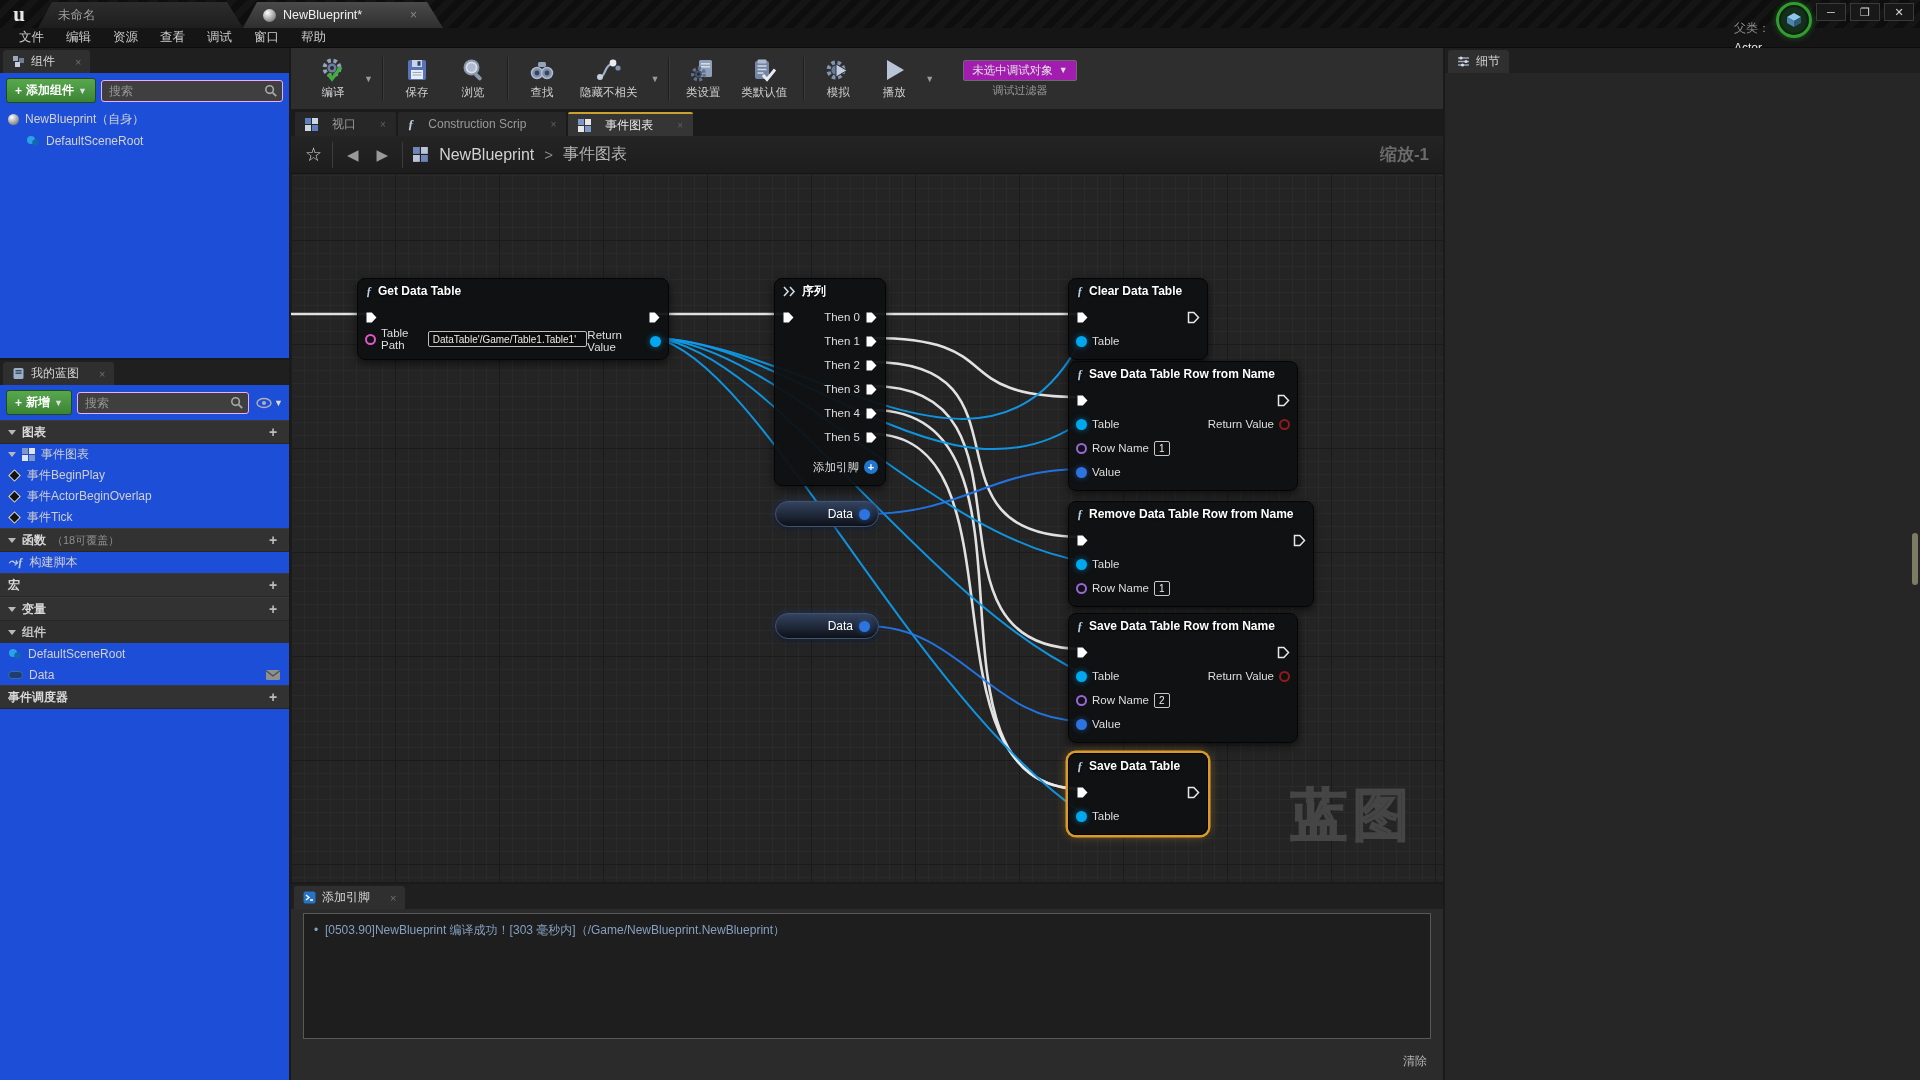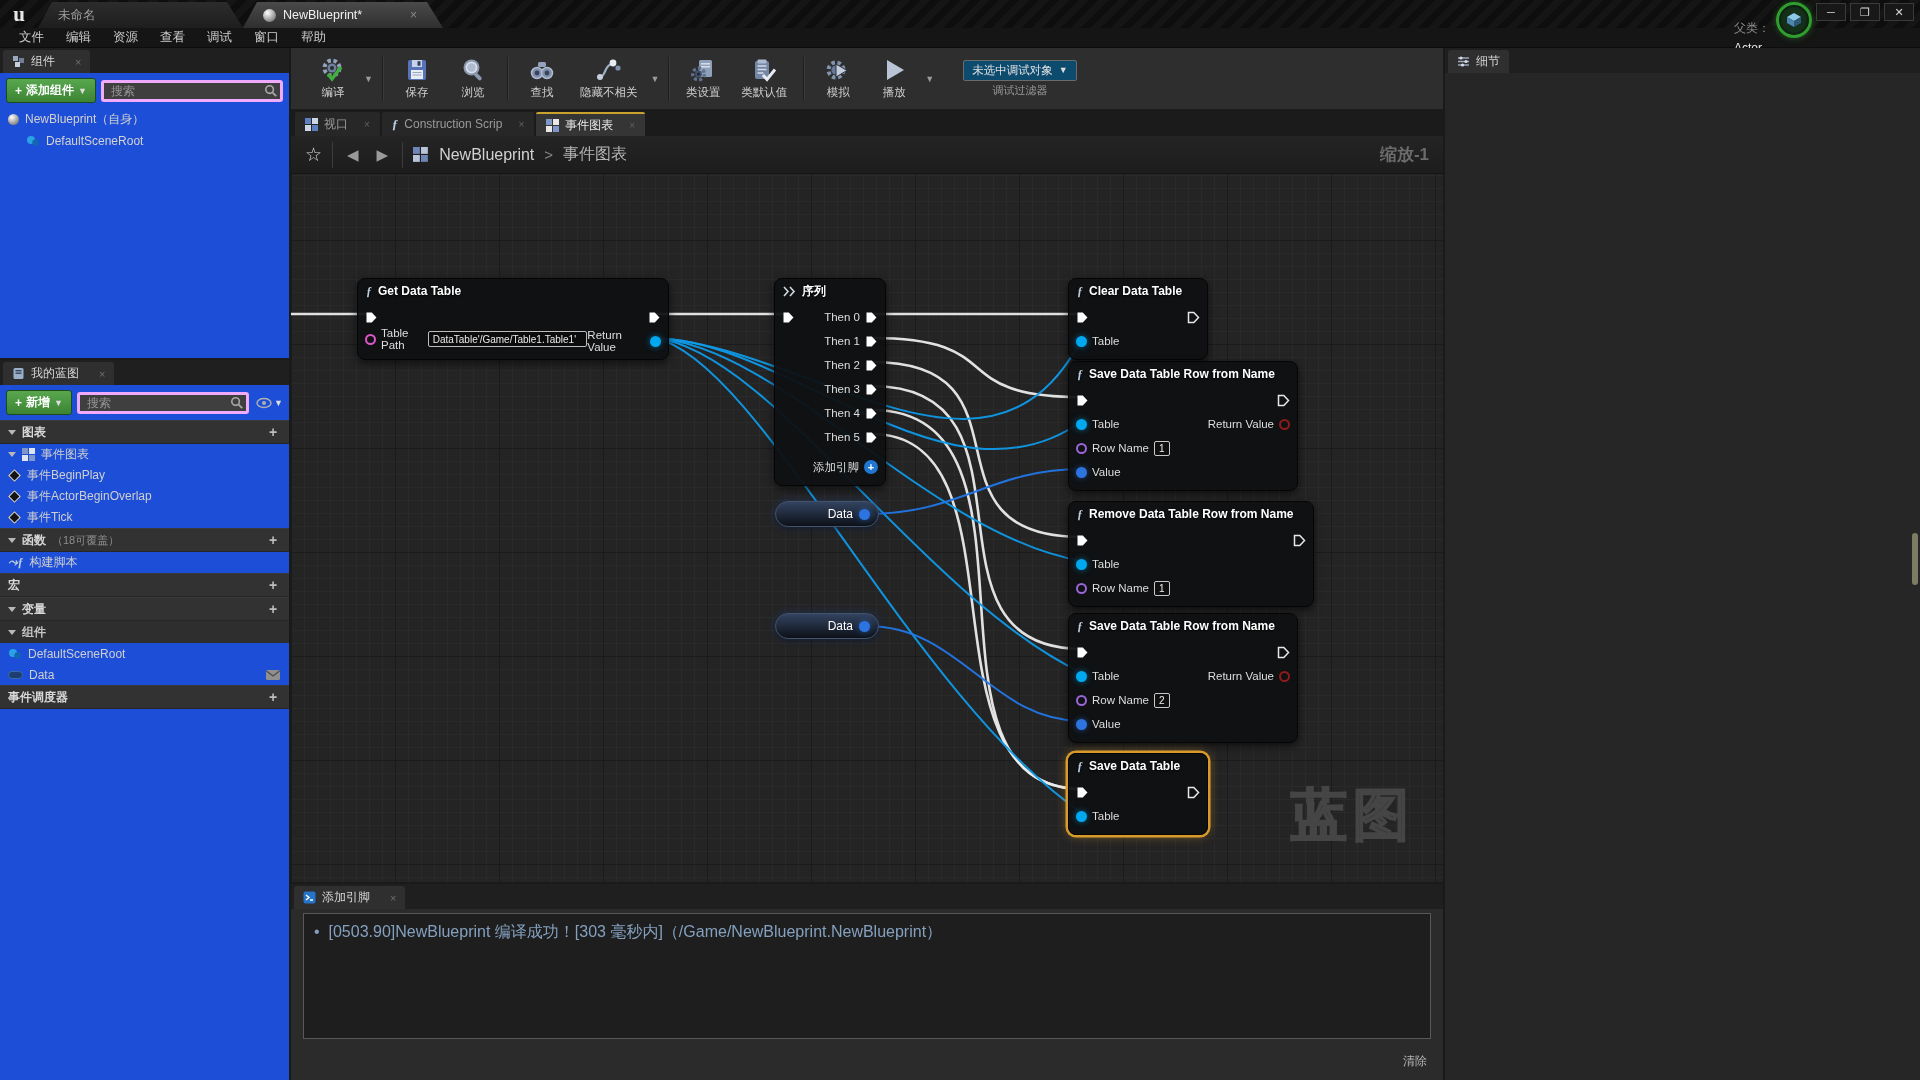--- a/index.html
+++ b/index.html
@@ -50,21 +50,21 @@
 
   
   .components-panel { height:312px; display:flex; flex-direction:column; border-bottom:2px solid #1a1a1a; }
   .mbp-panel { height:718px; display:flex; flex-direction:column; }
   .addrow { display:flex; gap:5px; padding:5px 6px; align-items:center; }
   .greenbtn { background:linear-gradient(#58a84f,#3c8434); border:1px solid #1f4a1c; border-radius:3px;
     color:#ffffff; font-weight:bold; font-size:12px; padding:3px 8px; display:flex; align-items:center; gap:4px;
     white-space:nowrap; }
   .caret { font-size:9px; color:#dddddd; }
   .searchwrap { position:relative; flex:1; }
-  .searchwrap input { width:100%; height:22px; background:#3f3f3f; border:3px solid #f0abfc;
+  .searchwrap input { width:100%; height:22px; background:#3f3f3f; border:1px solid #f0abfc;
     border-radius:3px; color:#dddddd; font-size:12px; padding:0 16px 0 7px; outline:none; }
   .searchwrap input::placeholder { color:#959595; }
   .mag { position:absolute; right:5px; top:4px; }
   .tree-row { display:flex; align-items:center; gap:6px; height:22px; padding:0 8px; font-size:12px; color:#d2d2d2; }
   .indent1 { padding-left:26px; } .indent2 { padding-left:44px; }
 
   .mb-row { display:flex; align-items:center; gap:6px; height:21px; padding:0 8px; font-size:12px; color:#cfcfcf; }
   .mb-section { height:24px; background:#323232; border-top:1px solid #3a3a3a; border-bottom:1px solid #262626;
     font-weight:bold; color:#d8d8d8; }
   .mb-subsection { height:22px; background:#2e2e2e; font-weight:bold; color:#c4c4c4; }
@@ -79,27 +79,27 @@
   .eyebtn { margin-left:2px; display:flex; align-items:center; gap:2px; }
 
   
   .toolbar { height:62px; background:#2e2e2e; border-bottom:1px solid #1c1c1c;
     display:flex; align-items:center; padding:0 0 0 14px; }
   .tbtn { display:flex; flex-direction:column; align-items:center; justify-content:center;
     gap:2px; padding:4px 10px; min-width:56px; font-size:11.5px; color:#cfcfcf; }
   .tb-caret { color:#9a9a9a; font-size:9px; padding:0 3px; align-self:center; }
   .tbsep { width:1px; height:44px; background:#1e1e1e; margin:0 6px; box-shadow:1px 0 0 #3a3a3a; }
   .debugbox { margin-left:26px; display:flex; flex-direction:column; align-items:center; gap:2px; }
-  .debug-select { background:#0c4a6e; border:1px solid #6a6a6a; border-radius:2px; color:#e2e2e2;
+  .debug-select { background:#a21caf; border:1px solid #6a6a6a; border-radius:2px; color:#e2e2e2;
     font-size:11.5px; padding:2px 8px; display:flex; gap:6px; align-items:center; }
   .debug-filter { font-size:11px; color:#9a9a9a; }
 
   
   .gtabs { height:26px; background:#1b1b1b; display:flex; align-items:flex-end; padding-left:4px; }
-  .gtab { height:24px; display:flex; align-items:center; gap:6px; padding:0 10px; font-size:12px;
+  .gtab { height:24px; display:flex; align-items:center; gap:14px; padding:0 10px; font-size:12px;
     color:#9a9a9a; background:#272727; margin-right:2px; border-radius:2px 2px 0 0; }
   .gtab.active { background:#353535; color:#e6e6e6; border-top:2px solid #c9a22d; }
   .gtab .tab-x { margin-left:10px; font-size:10px; color:#616161; }
 
   
   .graph { position:relative; height:746px; overflow:hidden; background-color:#242424;
     background-image:
       linear-gradient(#1b1b1b 1px, transparent 1px),
       linear-gradient(90deg,#1b1b1b 1px, transparent 1px),
       linear-gradient(#2a2a2a 1px, transparent 1px),
@@ -140,21 +140,21 @@
   .pill { position:absolute; z-index:2; height:26px; border-radius:13px; display:flex; align-items:center;
     justify-content:flex-end; gap:6px; padding:0 8px 0 12px; font-size:12px; color:#ffffff;
     background:linear-gradient(180deg,#33435f,#0d1118); border:1px solid #42536e;
     box-shadow:0 0 8px rgba(40,90,180,.35),0 2px 5px rgba(0,0,0,.5); }
   .addpin-circle { width:14px; height:14px; border-radius:50%; background:#1f77d0; color:#fff;
     font-size:11px; font-weight:bold; display:inline-flex; align-items:center; justify-content:center; }
 
   
   .compiler { height:198px; background:#2b2b2b; border-top:2px solid #1a1a1a; display:flex; flex-direction:column; }
   .comp-box { margin:4px 12px 0 12px; height:126px; background:#1e1e1e; border:1px solid #585858; padding:8px 10px;
-    font-size:16px; color:#84a0bf; }
+    font-size:12px; color:#84a0bf; }
   .comp-footer { display:flex; justify-content:flex-end; padding:14px 16px 0 0; font-size:12px; color:#b5b5b5; }
 
   
   .details-content { height:1007px; background:#262626; position:relative; }
   .vscroll { position:absolute; right:2px; top:460px; width:6px; height:52px; border-radius:3px; background:#7c7c64; }
 </style>
 </head>
 <body>
 
 <div class="titlebar">

